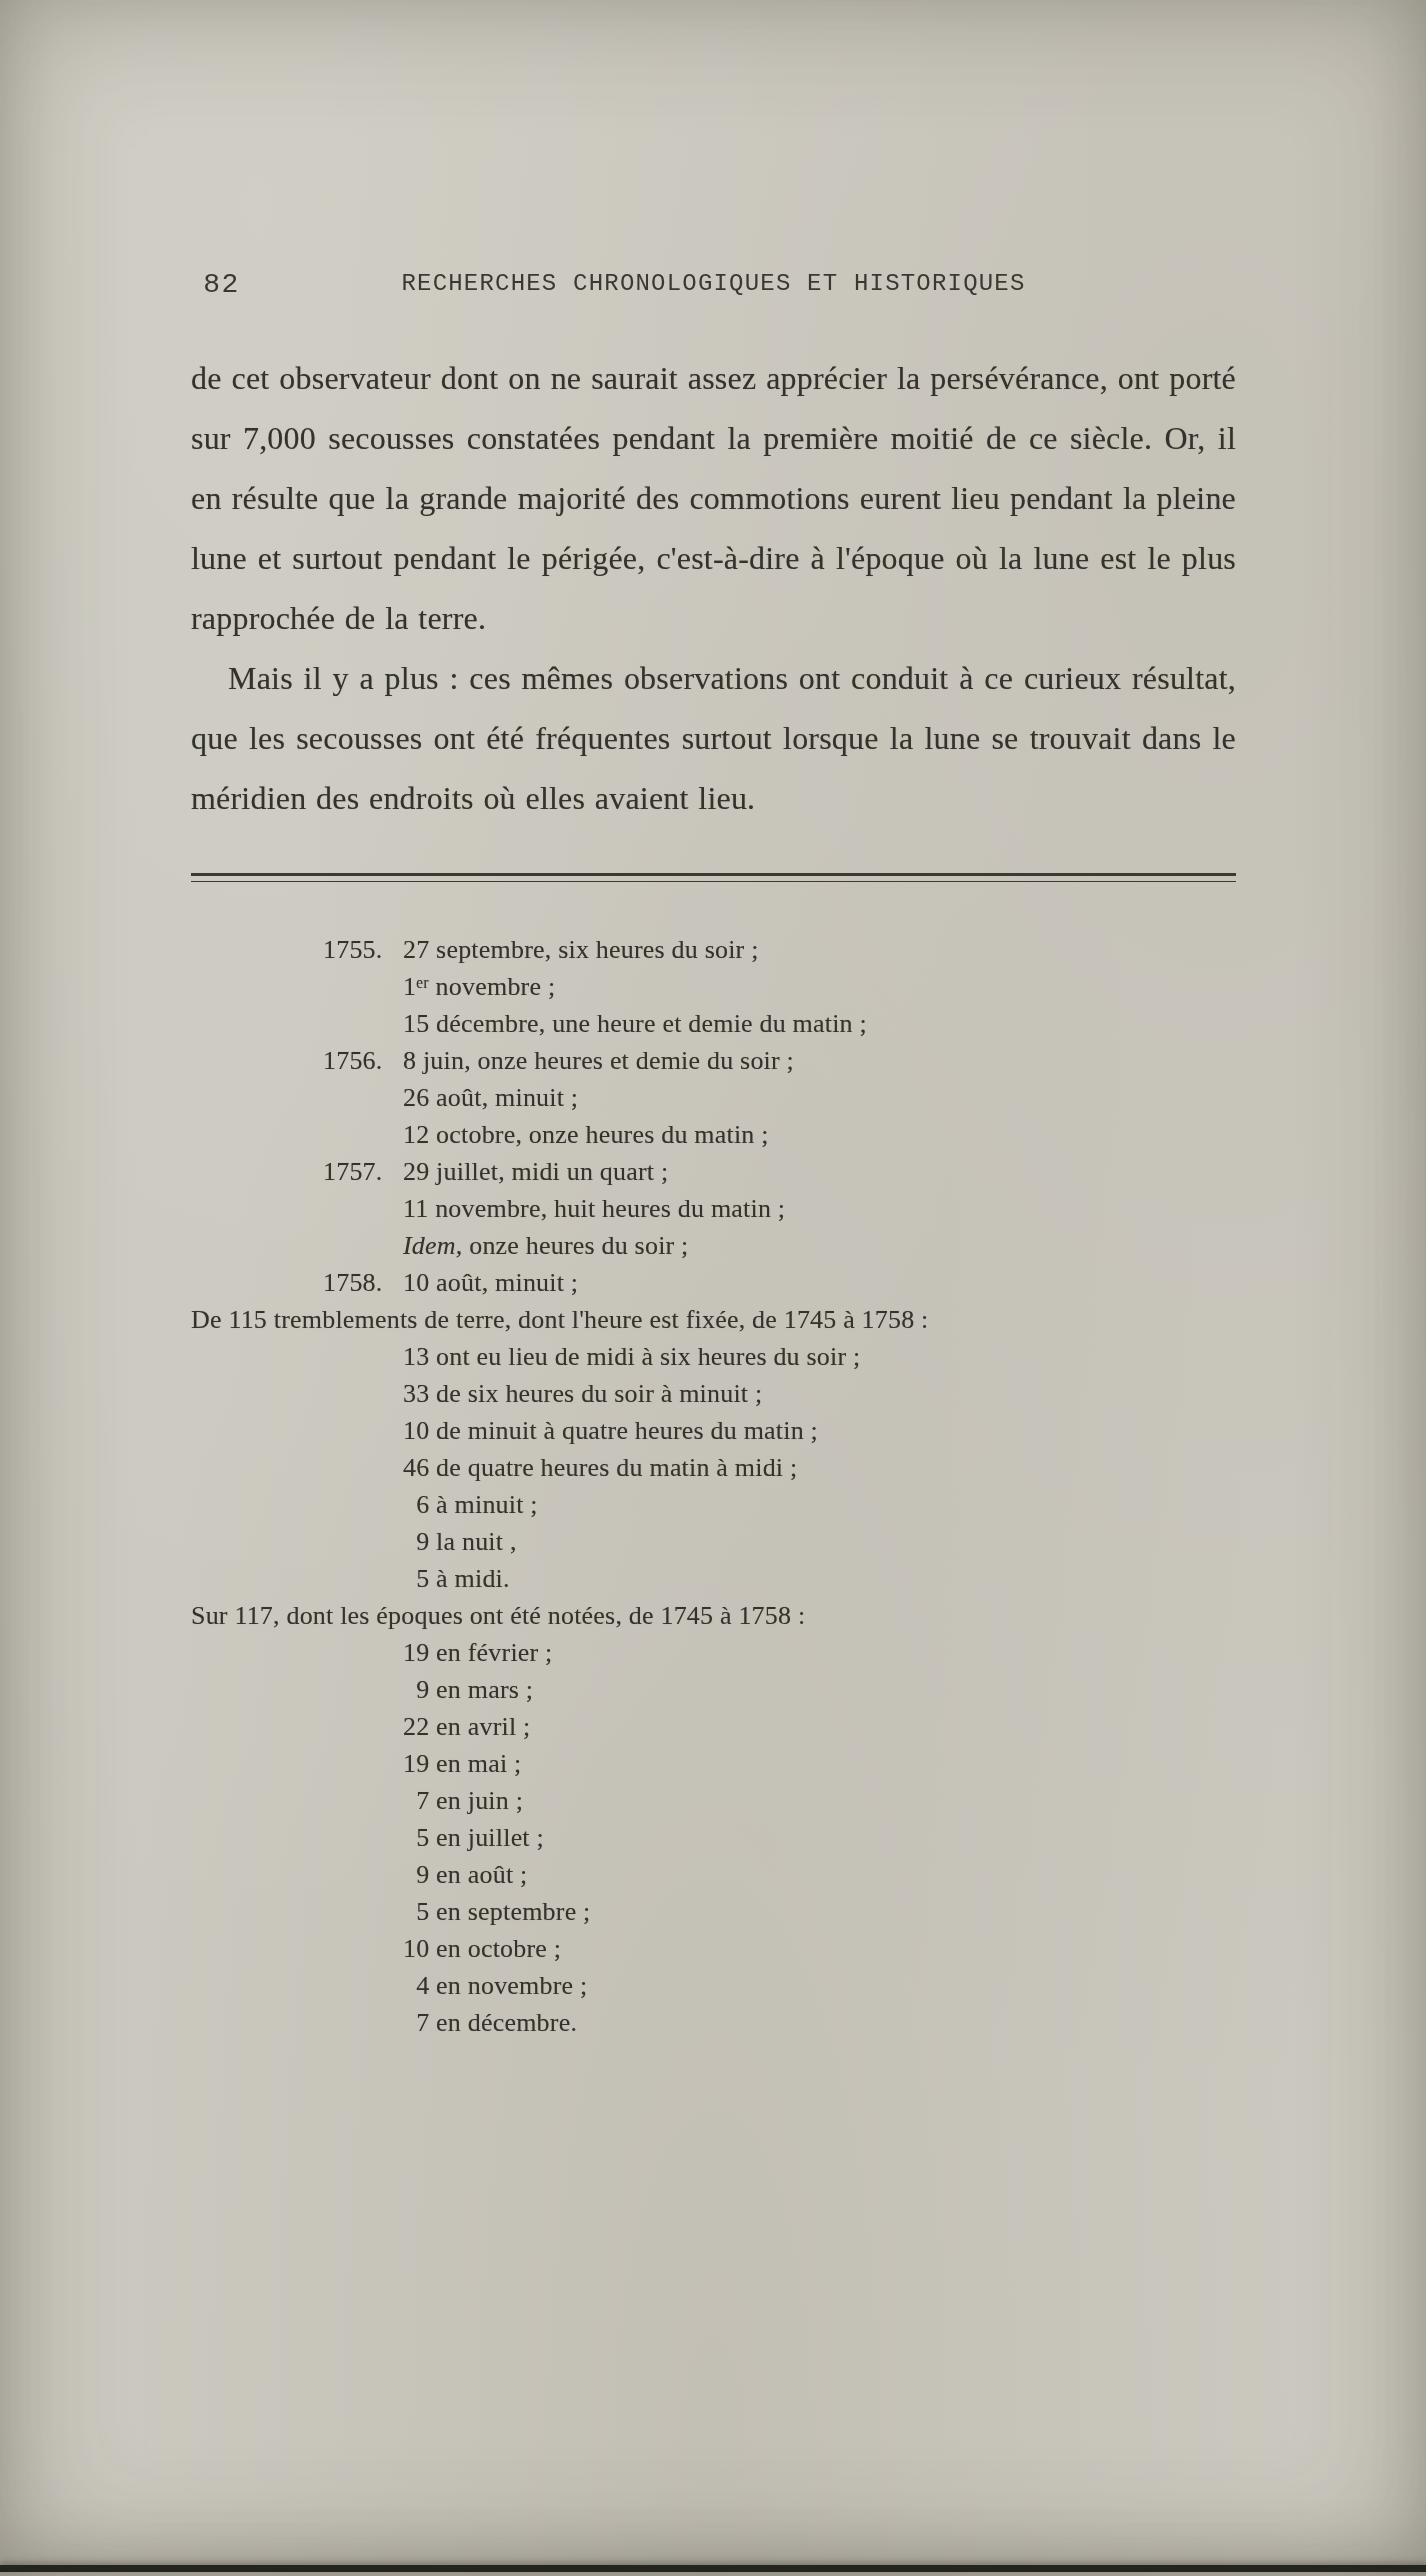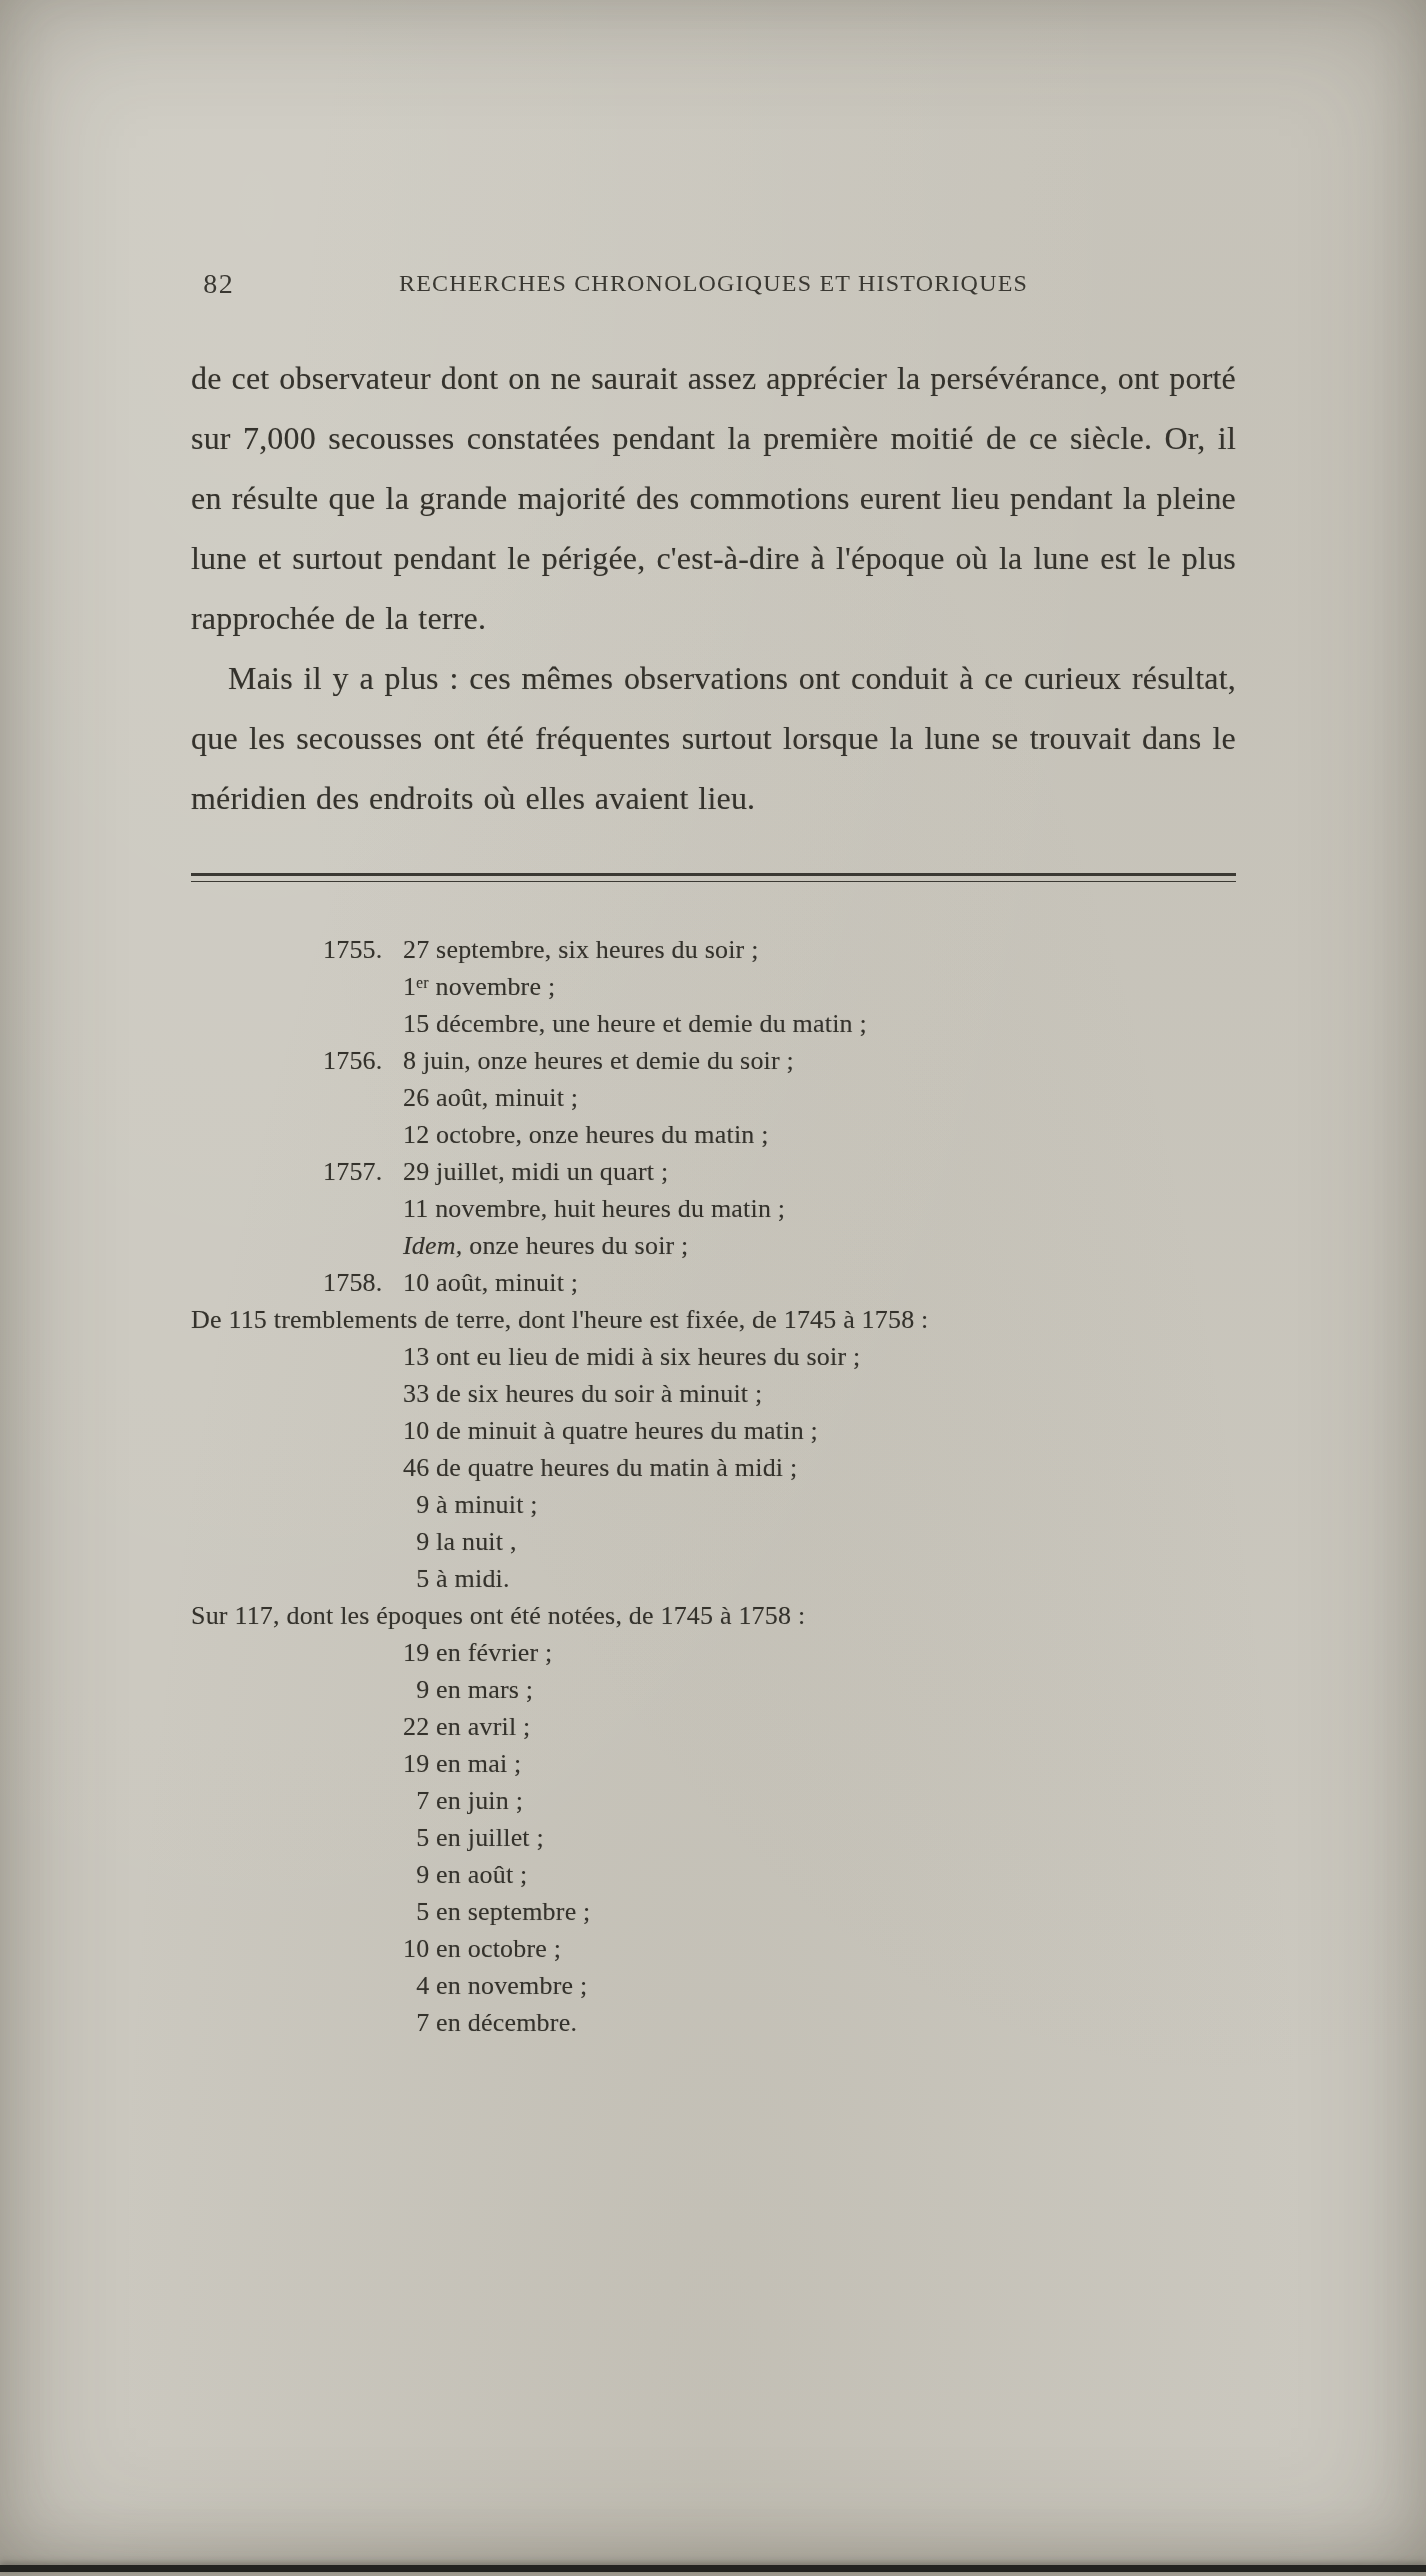--- a/index.html
+++ b/index.html
@@ -25,20 +25,21 @@
   }
   .page-head{
     position:relative;
     width:1045px;
     margin:0 auto;
     padding-top:270px;
     text-align:center;
     font-size:24px;
     letter-spacing:1.2px;
     color:#3a3832;
+    font-family:Liberation Mono, monospace;
   }
   .page-num{
     position:absolute;
     left:12.3px;
     bottom:-3.1px;
     font-size:28px;
     letter-spacing:1.5px;
   }
   .text-block{
     width:1045px;
@@ -154,21 +155,21 @@
         <div class="trow cont">
           <span class="ycol"></span>
           <span class="tcol">10 de minuit à quatre heures du matin ;</span>
         </div>
         <div class="trow cont">
           <span class="ycol"></span>
           <span class="tcol">46 de quatre heures du matin à midi ;</span>
         </div>
         <div class="trow cont">
           <span class="ycol"></span>
-          <span class="tcol"> 9 à minuit ;</span>
+          <span class="tcol"> 6 à minuit ;</span>
         </div>
         <div class="trow cont">
           <span class="ycol"></span>
           <span class="tcol"> 9 la nuit ,</span>
         </div>
         <div class="trow cont">
           <span class="ycol"></span>
           <span class="tcol"> 5 à midi.</span>
         </div>
         <div class="trow full">

